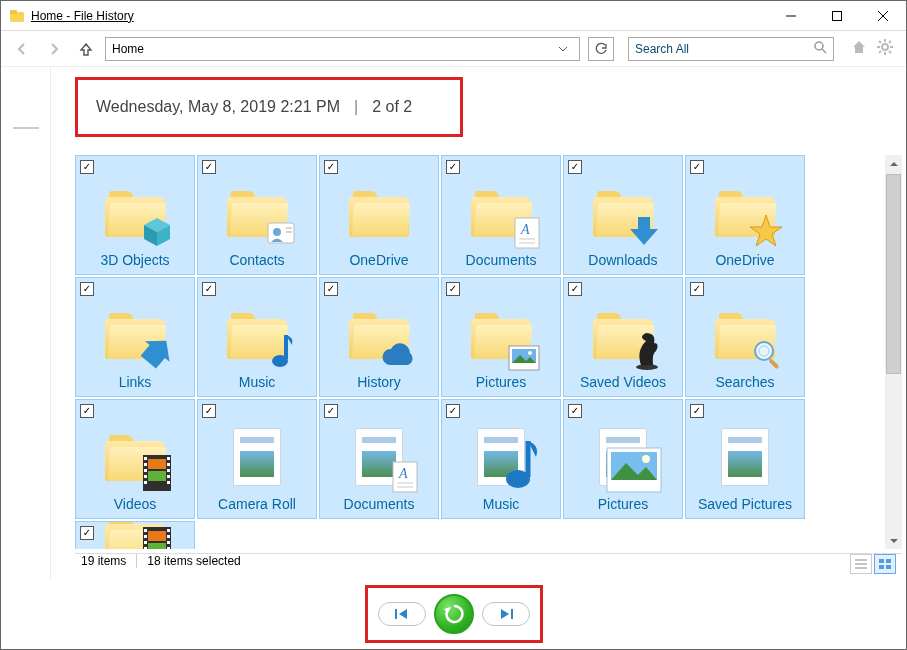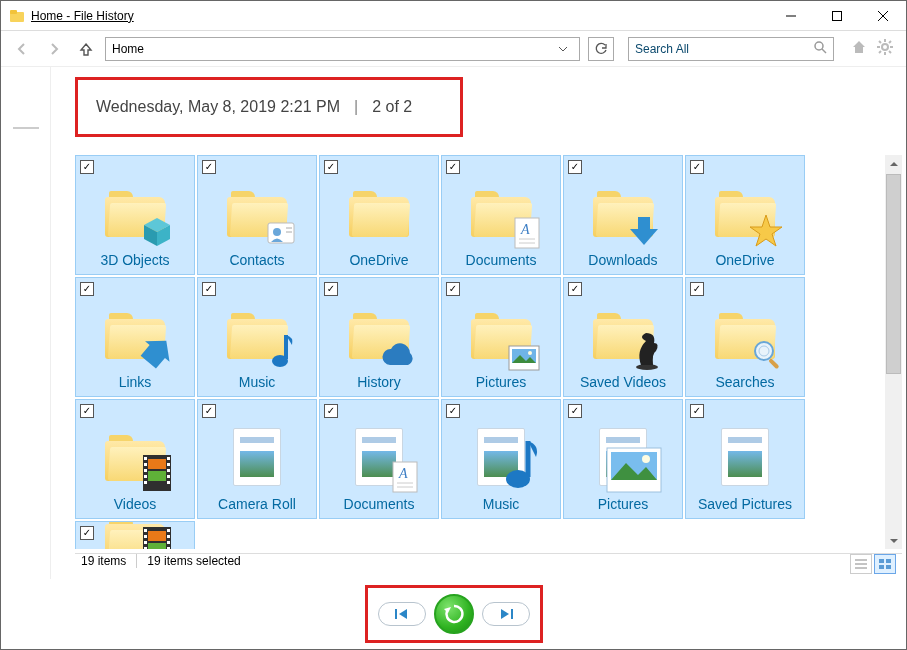--- a/index.html
+++ b/index.html
@@ -493,21 +493,21 @@
               <svg width="10" height="10">
                 <path d="M1 3 L9 3 L5 7 Z" fill="#666"></path>
               </svg>
             </div>
         </div>
       </div>
 
       <div class="pane-status">
         <span>19 items</span>
         <span class="sep"></span>
-        <span>19 items selected</span>
+        <span>18 items selected</span>
         <div class="viewbtns">
           <div class="vbtn">
               <svg width="14" height="12">
                 <g stroke="#888">
                   <line x1="1" y1="2" x2="13" y2="2"></line>
                   <line x1="1" y1="6" x2="13" y2="6"></line>
                   <line x1="1" y1="10" x2="13" y2="10"></line>
                 </g>
               </svg>
             </div>

